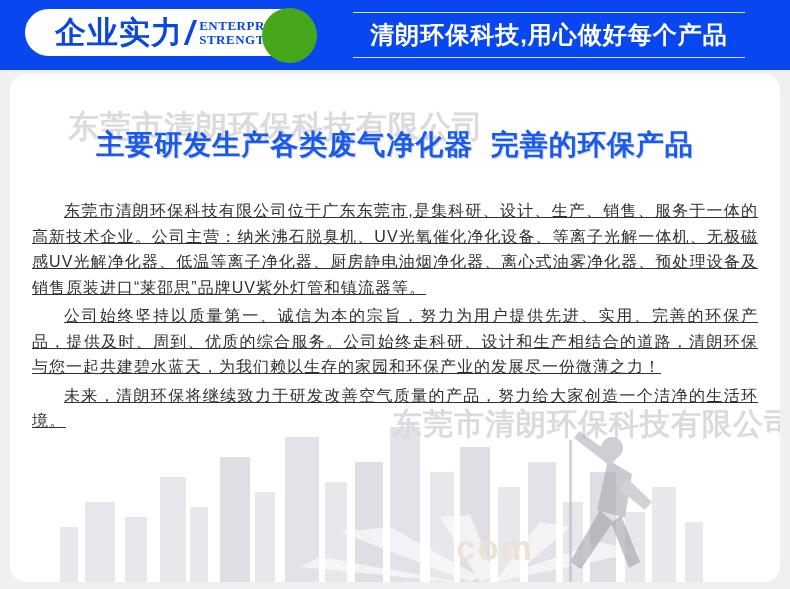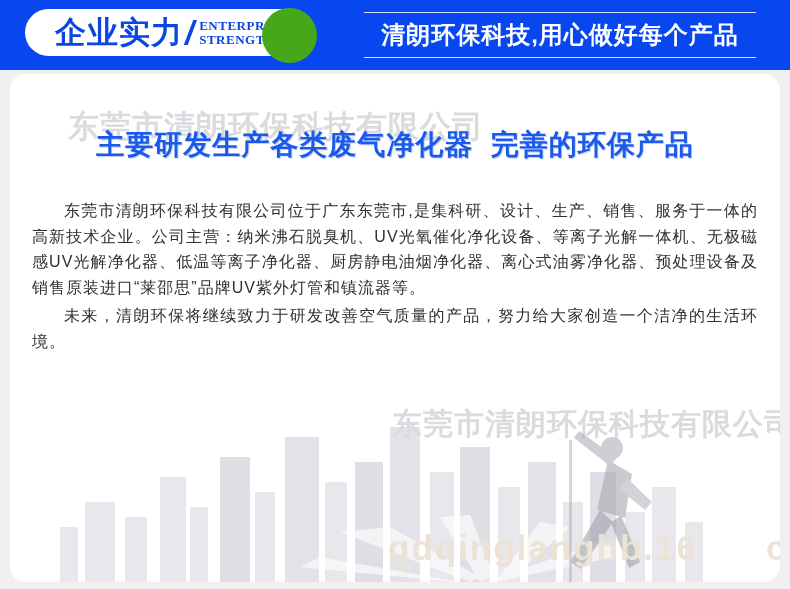--- a/index.html
+++ b/index.html
@@ -21,41 +21,41 @@
     background:var(--header_blue,#0847ef);padding-left:30px;}
   .badge{position:absolute;left:25px;top:9px;width:286px;height:47px;background:#ffffff;
     border-radius:24px;display:flex;align-items:center;padding-left:30px;z-index:1;}
   .badge-cn{font-size:31px;font-weight:bold;color:var(--badge_blue,#0a46df);letter-spacing:1px;white-space:nowrap;}
   .badge-slash{font-size:33px;font-weight:bold;font-style:italic;color:var(--badge_blue,#0a46df);margin:0 5px 0 2px;}
   .badge-en{display:flex;flex-direction:column;justify-content:center;
     font-family:"Liberation Serif","DejaVu Serif",serif;font-weight:bold;
     font-size:13px;line-height:14px;color:var(--badge_blue,#0a46df);letter-spacing:.5px;}
   .green-dot{position:absolute;left:262px;top:8px;width:55px;height:55px;border-radius:50%;
     background:var(--accent_green,#47a71b);z-index:2;}
-  .slogan{position:absolute;left:364px;top:12px;width:392px;height:46px;
+  .slogan{position:absolute;left:353px;top:12px;width:392px;height:46px;
     border-top:1px solid rgba(255,255,255,.85);border-bottom:1px solid rgba(255,255,255,.85);
     color:#ffffff;font-size:24px;font-weight:bold;letter-spacing:1px;
     display:flex;align-items:center;justify-content:center;white-space:nowrap;}
 
   
   .card{position:absolute;left:10px;top:74px;width:770px;height:508px;background:#ffffff;
     border-radius:16px;overflow:hidden;}
 
   .wm{position:absolute;color:var(--watermark_gray,#dbdbdf);white-space:nowrap;
     font-weight:bold;pointer-events:none;margin-left:34px;}
   .wm-top{left:24px;top:32px;font-size:31px;letter-spacing:1px;}
   .wm-mid{left:348px;top:330px;font-size:30px;letter-spacing:1px;}
 
   .title{position:relative;z-index:3;margin-top:52px;text-align:center;
     font-size:28px;font-weight:bold;color:var(--title_blue,#1b59ea);
     letter-spacing:1px;white-space:pre;text-shadow:1px 1px 0 rgba(140,170,245,.55);}
 
   .body{position:absolute;left:22px;right:22px;top:124px;z-index:3;
     font-size:16px;line-height:25.5px;letter-spacing:1px;color:var(--body_text,#303030);
-    text-align:justify;}
+    text-align:justify;text-decoration:underline;}
   .body p{text-indent:2em;margin-bottom:3px;}
 
   
   .skyline{position:absolute;left:30px;bottom:0;width:700px;height:165px;z-index:0;}
   .man{position:absolute;right:88px;bottom:0;width:180px;height:160px;z-index:1;opacity:.6;}
   .wm-site{position:absolute;left:378px;bottom:14px;z-index:2;display:flex;align-items:baseline;
     font-size:35px;font-weight:bold;letter-spacing:2px;color:var(--watermark_orange,#ece2d6);
     white-space:nowrap;pointer-events:none;}
   .wm-site .gap{display:inline-block;width:68px;}
 </style>
@@ -121,23 +121,23 @@
       <path d="M109 93 L128 140 L117 146 L99 101 Z" fill="#9fa1ab"></path>
     </svg>
 
     <div class="wm wm-top">东莞市清朗环保科技有限公司</div>
     <div class="wm wm-mid">东莞市清朗环保科技有限公司</div>
 
     <h1 class="title">主要研发生产各类废气净化器  完善的环保产品</h1>
 
     <div class="body">
       <p>东莞市清朗环保科技有限公司位于广东东莞市,是集科研、设计、生产、销售、服务于一体的高新技术企业。公司主营：纳米沸石脱臭机、UV光氧催化净化设备、等离子光解一体机、无极磁感UV光解净化器、低温等离子净化器、厨房静电油烟净化器、离心式油雾净化器、预处理设备及销售原装进口“莱邵思”品牌UV紫外灯管和镇流器等。</p>
+      <p>公司始终坚持以质量第一、诚信为本的宗旨，努力为用户提供先进、实用、完善的环保产品，提供及时、周到、优质的综合服务。公司始终走科研、设计和生产相结合的道路，清朗环保与您一起共建碧水蓝天，为我们赖以生存的家园和环保产业的发展尽一份微薄之力！</p>
       <p>未来，清朗环保将继续致力于研发改善空气质量的产品，努力给大家创造一个洁净的生活环境。</p>
     </div>
 
     <div class="wm-site">
-      <span>gdqinglanghb.16</span>
       <span class="gap"></span>
       <span>com</span>
     </div>
 
   </main>
 </div>
 
 </body></html>

